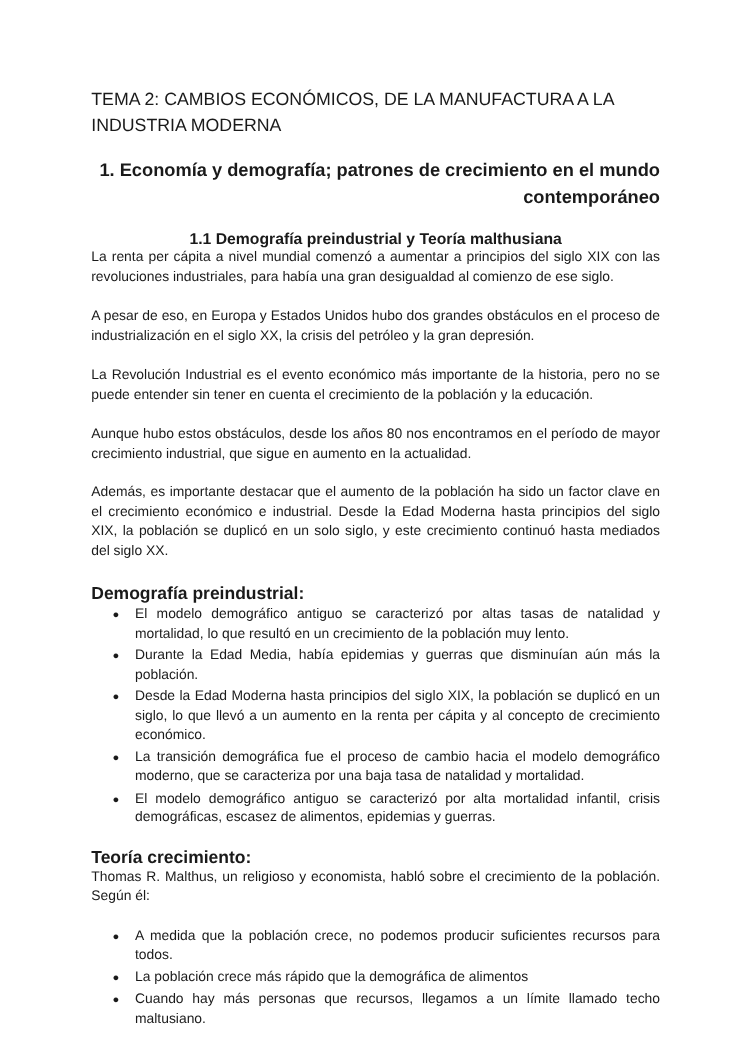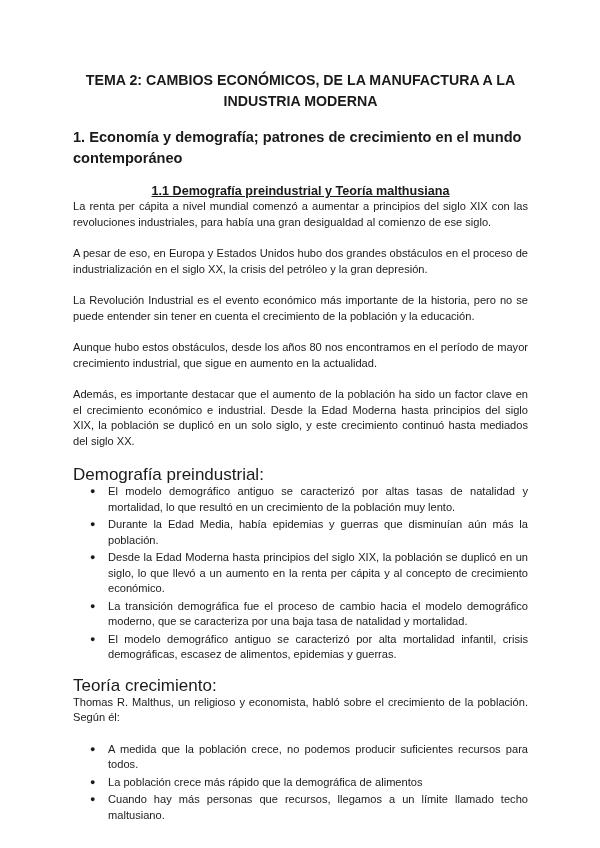--- a/index.html
+++ b/index.html
@@ -2,37 +2,36 @@
 <html><head>
 <meta charset="utf-8">
 <style>
   html, body { margin: 0; padding: 0; background: #ffffff; }
   body {
     width: 600px; height: 848px; overflow: hidden; position: relative;
     font-family: "Liberation Sans", sans-serif; color: #1a1a1a;
   }
   .page { position: absolute; left: 73px; top: 70px; width: 455px; }
   .h-main {
-    font-weight: bold; font-size: 14.2px; text-align: center; line-height: 21px;
+    font-weight: normal; font-size: 14.2px; text-align: left; line-height: 21px;
     margin: 0 0 15px 0;
   }
   .h-sec {
-    font-weight: bold; font-size: 14.6px; text-align: left; line-height: 21px;
+    font-weight: bold; font-size: 14.6px; text-align: right; line-height: 21px;
     margin: 0 0 14px 0;
   }
   .h-sub {
     font-weight: bold; font-size: 12.6px; text-align: center; line-height: 16px;
     margin: 0;
-    text-decoration: underline;
   }
   p {
     font-size: 11.1px; line-height: 15.5px; margin: 0 0 16px 0; text-align: justify;
   }
   .h-list {
-    font-weight: normal; font-size: 17px; line-height: 17px; margin: 17px 0 1px 0;
+    font-weight: bold; font-size: 14px; line-height: 17px; margin: 17px 0 1px 0;
   }
   ul { list-style: none; margin: 0; padding: 0; }
   li {
     position: relative; padding-left: 35px; font-size: 11.1px; line-height: 15.5px;
     text-align: justify; margin-bottom: 2px;
   }
   li .bullet {
     position: absolute; left: 17px; top: 0; font-size: 9px; line-height: 15.5px;
   }
 </style>

